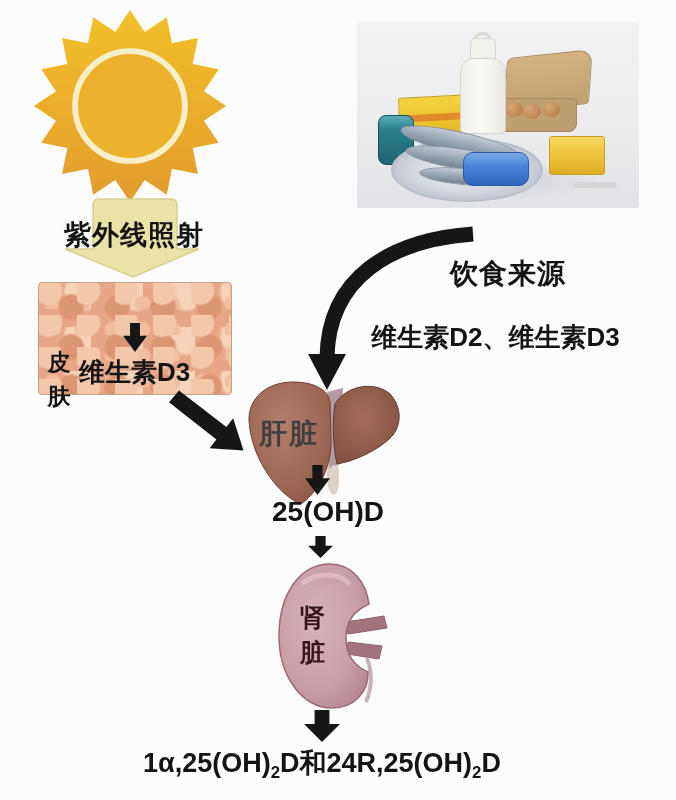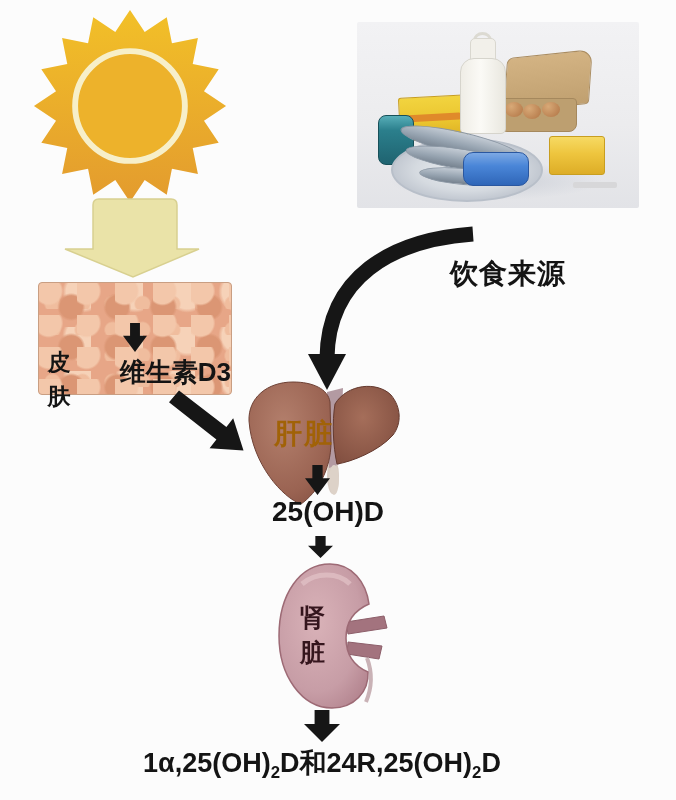--- a/index.html
+++ b/index.html
@@ -21,28 +21,28 @@
     background-image:
       radial-gradient(circle at 25% 25%, #f3c7aa 0 34%, rgba(0,0,0,0) 40%),
       radial-gradient(circle at 70% 60%, #db9674 0 28%, rgba(0,0,0,0) 35%),
       radial-gradient(circle at 45% 80%, #f0bd9e 0 26%, rgba(0,0,0,0) 33%),
       radial-gradient(circle at 85% 20%, #f6d2b8 0 30%, rgba(0,0,0,0) 37%);
     background-size:38px 32px,46px 40px,30px 26px,52px 44px;
   }
   .skin-precursor{left:0;top:6px;width:192px;font-size:24px;}
   .skin-organ{left:7px;top:62px;width:26px;font-size:23px;font-weight:bold;
               line-height:34px;word-break:break-all;text-align:center;color:#141414;}
-  .skin-product{left:40px;top:72px;width:152px;font-size:26px;text-align:right;}
+  .skin-product{left:40px;top:72px;width:152px;font-size:26px;text-align:left;}
 
   
   .diet-source{left:398px;top:255px;width:220px;font-size:28px;letter-spacing:1px;}
   .diet-vitamins{left:353px;top:320px;width:285px;font-size:26px;}
 
   
-  .liver-label{left:274px;top:415px;font-size:28px;letter-spacing:2px;color:#a16207;}
+  .liver-label{left:259px;top:415px;font-size:28px;letter-spacing:2px;color:#404040;}
   .m25ohd{left:228px;top:496px;width:200px;font-size:28px;}
   .kidney-label{left:300px;top:600px;width:30px;font-size:25px;font-weight:bold;
                 line-height:35px;word-break:break-all;text-align:left;color:#35151d;}
   .final-label{left:62px;top:745px;width:520px;font-size:27px;}
   .final-label sub{font-size:0.62em;}
 
   
   .photo{left:357px;top:22px;width:282px;height:186px;
     background:linear-gradient(180deg,#f2f2f4 0%,#ececee 55%,#e2e3e7 100%);
     border-radius:2px;}
@@ -105,20 +105,21 @@
       </linearGradient>
     </defs>
     <polygon fill="url(#sung)" points="100,2 115,24.5 137.5,9.5 142.8,36 169.3,30.7 164,57.2 190.5,62.5 175.5,85 198,100 175.5,115 190.5,137.5 164,142.8 169.3,169.3 142.8,164 137.5,190.5 115,175.5 100,198 85,175.5 62.5,190.5 57.2,164 30.7,169.3 36,142.8 9.5,137.5 24.5,115 2,100 24.5,85 9.5,62.5 36,57.2 30.7,30.7 57.2,36 62.5,9.5 85,24.5"></polygon>
     <circle cx="100" cy="100" r="56" fill="#edb22b" stroke="#f7efc9" stroke-width="6"></circle>
   </svg>
 
   <svg class="abs" style="left:58px;top:196px;" width="148" height="84" viewBox="0 0 148 84">
     <path d="M 41 3 L 113 3 Q 119 3 119 9 L 119 53 L 141 53 L 75 81 L 7 53 L 35 53 L 35 9 Q 35 3 41 3 Z" fill="#eae3a8" stroke="#d8d090" stroke-width="1.5"></path>
   </svg>
 
+  <div class="abs lbl uv-label">紫外线照射</div>
 
   <div class="abs skin-box">
     <svg class="abs" style="left:84px;top:40px;" width="24" height="29" viewBox="0 0 34 32" preserveAspectRatio="none">
       <polygon class="blk" points="10,0 24,0 24,14 34,14 17,32 0,14 10,14"></polygon>
     </svg>
     <div class="abs skin-organ">皮肤</div>
     <div class="abs lbl skin-product">维生素D3</div>
   </div>
 
   <div class="abs photo">
@@ -142,20 +143,21 @@
     <div class="item butter"></div>
     <div class="item watermark"></div>
   </div>
 
   <svg class="abs" style="left:295px;top:218px;" width="200" height="180" viewBox="0 0 200 180">
     <path d="M 178 16 C 95 22, 33 60, 32 140" fill="none" stroke="#161616" stroke-width="15"></path>
     <polygon class="blk" points="13,136 51,136 32,172"></polygon>
   </svg>
 
   <div class="abs lbl diet-source">饮食来源</div>
+  <div class="abs lbl diet-vitamins">维生素D2、维生素D3</div>
 
   <svg class="abs" style="left:166px;top:390px;" width="82" height="66" viewBox="0 0 82 66">
     <polygon class="blk" points="13,0.5 60.4,36.9 67.2,28.2 77.5,60.6 43.6,58.2 50.4,49.5 3,12.3"></polygon>
   </svg>
 
   <svg class="abs" style="left:243px;top:376px;" width="162" height="134" viewBox="0 0 162 134">
     <defs>
       <radialGradient id="livL" cx="0.42" cy="0.35" r="0.8">
         <stop offset="0" stop-color="#b37f6c"></stop>
         <stop offset="0.7" stop-color="#9a6352"></stop>

